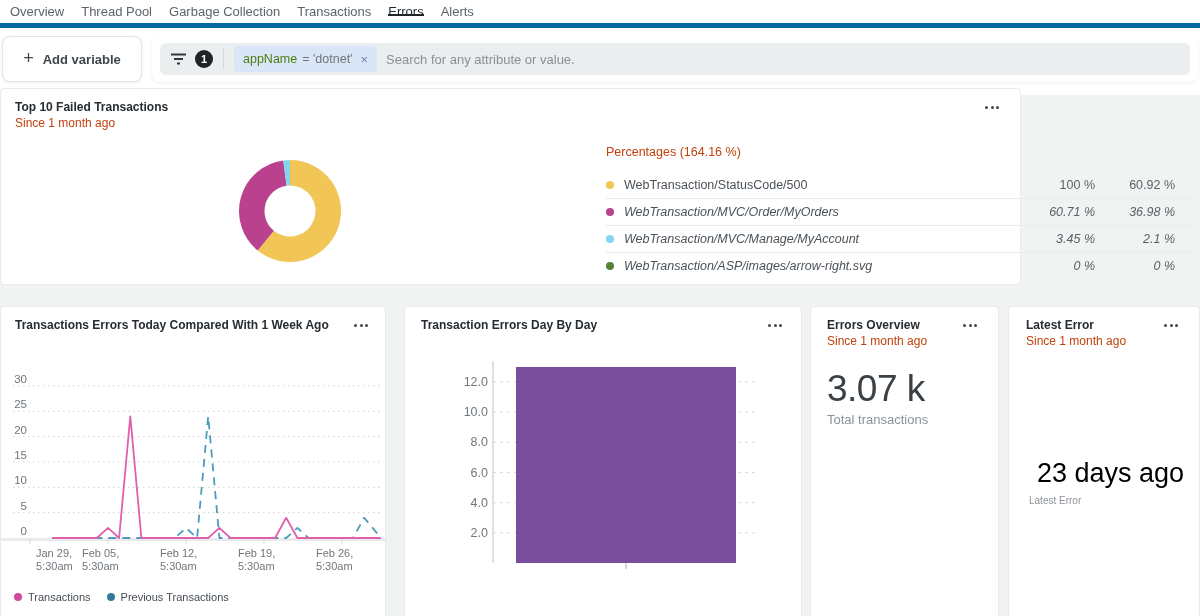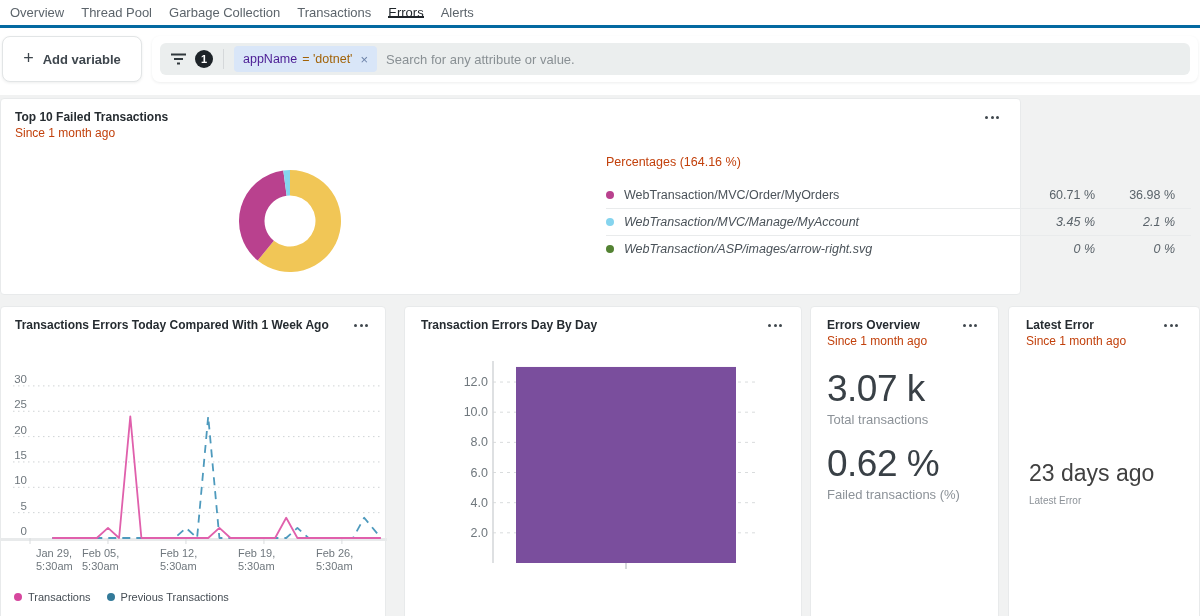--- a/index.html
+++ b/index.html
@@ -4,21 +4,21 @@
 <style>
   * { margin:0; padding:0; box-sizing:border-box; }
   html,body { width:1200px; height:616px; }
   body {
     position:relative; overflow:hidden; background:#ffffff;
     font-family:"Liberation Sans","DejaVu Sans",sans-serif; color:#262c31;
   }
   
   .nav {
     position:absolute; left:0; top:0; width:1200px; height:28px;
-    background:#fff; border-bottom:3px solid #0369a1;
+    background:#fff; border-bottom:5px solid #0369a1;
     display:flex; align-items:stretch; padding:8px 10px; gap:17px;
   }
   .tab { font-size:13px; color:#5c646b; display:flex; align-items:center; position:relative; cursor:pointer; }
   .tab.active { color:#1f252a; }
   .tab.active::after { content:""; position:absolute; left:0; right:0; bottom:-1px; height:2px; background:#1f2429; }
   
   .filter-row { position:absolute; left:0; top:28px; width:1200px; height:67px; background:#fff; }
   .add-var-btn {
     position:absolute; left:2px; top:8px; width:140px; height:46px;
     background:#fff; border:1px solid #e2e5e6; border-radius:8px;
@@ -40,33 +40,33 @@
   .count-badge {
     width:18px; height:18px; border-radius:50%; background:#1d2328; color:#fff;
     font-size:11px; font-weight:700; display:flex; align-items:center; justify-content:center;
     flex:0 0 auto;
   }
   .vdivider { width:1px; height:20px; background:#d5d8da; margin:0 10px; flex:0 0 auto; }
   .chip {
     background:#d9e6f8; border-radius:4px; height:26px; padding:0 9px;
     display:flex; align-items:center; gap:5px; font-size:12.5px; flex:0 0 auto; cursor:pointer;
   }
-  .chip .attr { color:#4c1d95; }
-  .chip .val  { color:#a16207; }
+  .chip .attr { color:#4d7c0f; }
+  .chip .val  { color:#737373; }
   .chip .x    { color:#6c82a8; font-size:13px; margin-left:3px; cursor:pointer; }
   .placeholder { font-size:13px; color:#899094; margin-left:9px; }
   
   .page-bg { position:absolute; left:0; top:95px; width:1200px; height:521px; background:#f1f2f2; }
   .panel { position:absolute; background:#fff; border:1px solid #e8eaeb; border-radius:4px; }
   .panel-head { position:absolute; left:14px; top:11px; }
   .panel-title { font-size:12px; font-weight:700; color:#262c31; line-height:15px; }
   .panel-sub { font-size:12px; color:#c2410c; line-height:15px; margin-top:1px; }
   .panel-menu { position:absolute; top:14px; display:flex; gap:2.5px; cursor:pointer; padding:3px; }
   .panel-menu i { width:3px; height:3px; border-radius:50%; background:#3f474d; display:block; }
-  #panel-top10  { left:0;    top:98px;  width:1021px; height:197px; }
+  #panel-top10  { left:0;    top:88px;  width:1021px; height:197px; }
   #panel-line   { left:0;    top:306px; width:386px;  height:334px; }
   #panel-bar    { left:404px; top:306px; width:398px; height:334px; }
   #panel-errors { left:810px; top:306px; width:189px; height:334px; }
   #panel-latest { left:1008px; top:306px; width:192px; height:334px; }
   
   #donut-wrap { position:absolute; left:237px; top:70px; width:104px; height:104px; }
   .legend-table { position:absolute; left:605px; top:56px; width:585px; }
   .legend-header { font-size:12.5px; color:#c2410c; margin-bottom:12px; }
   .legend-row {
     height:27px; display:flex; align-items:center; padding-right:16px; cursor:pointer;
@@ -83,21 +83,21 @@
   .chart-legend .item { display:flex; align-items:center; gap:6px; font-size:11px; color:#454d54; cursor:pointer; }
   .chart-legend .dot { width:8px; height:8px; border-radius:50%; }
   
   #bar-svg { position:absolute; left:0; top:52px; }
   .bar-xlabel { position:absolute; left:121px; top:264px; width:200px; text-align:center; font-size:13px; color:#787f85; }
   
   .stats { position:absolute; left:16px; top:62px; }
   .stat { margin-bottom:17px; }
   .stat-value { font-size:37px; font-weight:400; color:#394046; letter-spacing:-0.5px; line-height:40px; }
   .stat-label { font-size:13px; color:#8c9298; margin-top:3px; }
-  .latest-value { position:absolute; left:20px; top:150px; font-size:23px; color:#404040; line-height:32px; }
+  .latest-value { position:absolute; left:28px; top:150px; font-size:27px; color:#000000; line-height:32px; }
   .latest-label { position:absolute; left:20px; top:188px; font-size:10px; color:#8c9298; }
 </style>
 </head>
 <body>
 
 <nav class="nav" id="tab-bar">
     <div class="tab">Overview</div>
     <div class="tab">Thread Pool</div>
     <div class="tab">Garbage Collection</div>
     <div class="tab">Transactions</div>
@@ -142,20 +142,26 @@
       <i></i>
     </div>
   <div id="donut-wrap"><svg width="104" height="104" viewBox="0 0 104 104">
         <path d="M52,1 A51,51 0 1 1 19.689310496085866,91.45908442655066 L35.84465524804293,71.72954221327532 A25.5,25.5 0 1 0 52,26.5 Z" fill="#F1C656"></path>
         <path d="M19.689310496085866,91.45908442655066 A51,51 0 0 1 45.2902176862935,1.4433108154551775 L48.64510884314675,26.72165540772759 A25.5,25.5 0 0 0 35.84465524804293,71.72954221327532 Z" fill="#B9418E"></path>
         <path d="M45.2902176862935,1.4433108154551775 A51,51 0 0 1 51.99999999999994,1 L51.99999999999997,26.5 A25.5,25.5 0 0 0 48.64510884314675,26.72165540772759 Z" fill="#85D4EE"></path>
       </svg></div>
   <div class="legend-table">
     <div class="legend-header">Percentages (164.16 %)</div>
     <div id="legend-rows">
+        <div class="legend-row">
+          <span class="legend-dot" style="background:#F1C656"></span>
+          <span class="legend-label">WebTransaction/StatusCode/500</span>
+          <span class="legend-v1">100 %</span>
+          <span class="legend-v2">60.92 %</span>
+        </div>
         <div class="legend-row">
           <span class="legend-dot" style="background:#B9418E"></span>
           <span class="legend-label">WebTransaction/MVC/Order/MyOrders</span>
           <span class="legend-v1">60.71 %</span>
           <span class="legend-v2">36.98 %</span>
         </div>
         <div class="legend-row">
           <span class="legend-dot" style="background:#85D4EE"></span>
           <span class="legend-label">WebTransaction/MVC/Manage/MyAccount</span>
           <span class="legend-v1">3.45 %</span>
@@ -262,24 +268,20 @@
   <div class="panel-menu" style="right:18px;">
       <i></i>
       <i></i>
       <i></i>
     </div>
   <div class="stats" id="errors-stats">
       <div class="stat">
         <div class="stat-value">3.07 k</div>
         <div class="stat-label">Total transactions</div>
       </div>
-      <div class="stat">
-        <div class="stat-value">0.62 %</div>
-        <div class="stat-label">Failed transactions (%)</div>
-      </div>
     </div>
 </section>
 
 <section class="panel" id="panel-latest">
   <div class="panel-head" style="left:17px;">
     <div class="panel-title">Latest Error</div>
     <div class="panel-sub">Since 1 month ago</div>
   </div>
   <div class="panel-menu" style="right:18px;">
       <i></i>

